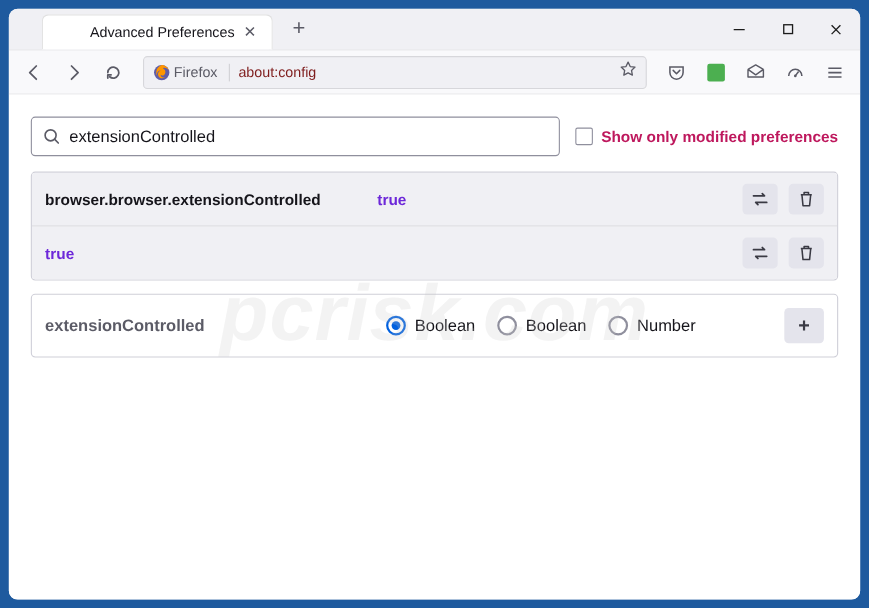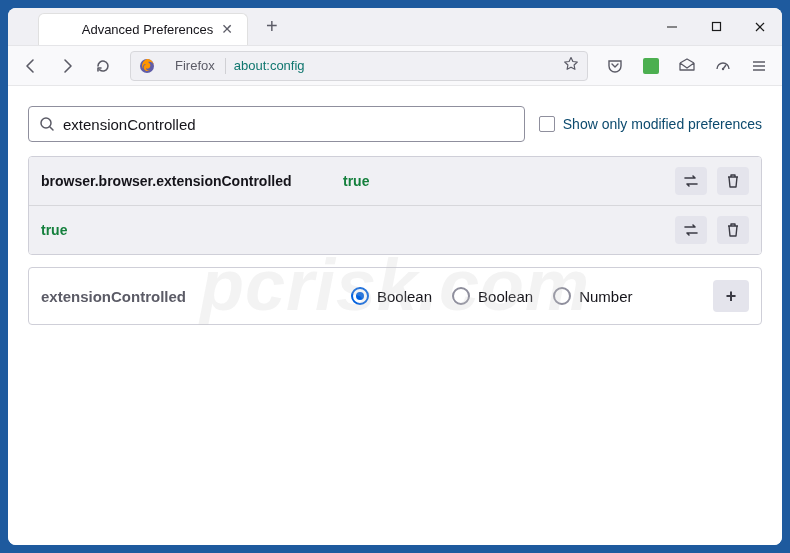--- a/index.html
+++ b/index.html
@@ -8,36 +8,36 @@
     .titlebar { display: flex; align-items: center; height: 38px; background: #f0f0f4; border-bottom: 1px solid #e5e5e8; text-align: right; }
     .tab { display: flex; align-items: center; height: 32px; margin-left: 30px; margin-top: 4px; padding: 0 14px 0 12px; background: #fff; border-radius: 6px 6px 0 0; gap: 8px; min-width: 210px; border: 1px solid #e0e0e0; border-bottom: none;}
     .tab-title { font-size: 13px; color: #15141a; flex: 1; }
     .tab-close { color: #5b5b66; font-size: 14px; cursor: pointer; }
     .new-tab { margin-left: 10px; color: #5b5b66; font-size: 20px; padding: 4px 8px; cursor: pointer; }
     .win-controls { margin-left: auto; display: flex; }
     .win-btn { width: 44px; height: 38px; display: flex; align-items: center; justify-content: center; color: #1b1b1b; cursor: pointer; }
     .toolbar { display: flex; align-items: center; height: 40px; background: #f9f9fb; padding: 0 8px; gap: 6px; border-bottom: 1px solid #e7e7e9; }
     .nav-btn { width: 30px; height: 30px; display: flex; align-items: center; justify-content: center; color: #5b5b66; border-radius: 4px; cursor: pointer; }
     .url-bar { flex: 1; display: flex; align-items: center; height: 30px; background: #f0f0f4; border: 1px solid #d7d7db; border-radius: 4px; padding: 0 8px; margin: 0 6px; gap: 8px; }
-    .url-identity { display: flex; align-items: center; gap: 20px; font-size: 13px; color: #5b5b66; padding-right: 10px; border-right: 1px solid #d0d0d4; }
-    .url-text { flex: 1; font-size: 13px; color: #0f766e; }
+    .url-identity { display: flex; align-items: center; gap: 3px; font-size: 13px; color: #5b5b66; padding-right: 10px; border-right: 1px solid #d0d0d4; }
+    .url-text { flex: 1; font-size: 13px; color: #7f1d1d; }
     .url-star { color: #5b5b66; }
     .tool-icon { width: 30px; height: 30px; display: flex; align-items: center; justify-content: center; color: #5b5b66; cursor: pointer; }
     .ff-logo { width: 16px; height: 16px; }
     .content { flex: 1; background: #fff; padding: 20px 20px; }
     .search-row { display: flex; align-items: center; gap: 14px; margin-bottom: 14px; }
     .search-box { flex: 1; display: flex; align-items: center; height: 36px; border: 1px solid #8f8f9d; border-radius: 4px; padding: 0 10px; gap: 8px; }
     .search-box input { flex: 1; border: none; outline: none; font-size: 15px; color: #15141a; background: transparent; }
-    .checkbox-wrap { display: flex; align-items: center; gap: 8px; font-size: 14px; color: #0c4a6e; }
+    .checkbox-wrap { display: flex; align-items: center; gap: 8px; font-size: 14px; color: #be185d; font-weight: bold; }
     .checkbox { width: 16px; height: 16px; border: 1px solid #8f8f9d; border-radius: 2px; cursor: pointer; }
     .prefs-table { border: 1px solid #cfcfd8; border-radius: 4px; overflow: hidden; }
     .pref-row { display: flex; align-items: center; padding: 10px 12px; background: #f0f0f4; border-bottom: 1px solid #d7d7db; gap: 10px; }
     .pref-row:last-child { border-bottom: none; }
     .pref-name { font-size: 14px; font-weight: 700; color: #15141a; width: 292px; word-break: break-word; }
-    .pref-value { font-size: 14px; font-weight: 700; color: #15803d; flex: 1; }
+    .pref-value { font-size: 14px; font-weight: 700; color: #6d28d9; flex: 1; }
     .pref-actions { display: flex; gap: 10px; }
     .action-btn { width: 32px; height: 28px; background: #e4e4ec; border-radius: 4px; display: flex; align-items: center; justify-content: center; color: #3a3a44; cursor: pointer; }
     .new-pref-row { display: flex; align-items: center; border: 1px solid #cfcfd8; border-radius: 4px; padding: 12px; margin-top: 12px; gap: 18px; }
     .new-pref-name { font-size: 15px; font-weight: 700; color: #5b5b66; width: 292px; }
     .type-options { display: flex; gap: 20px; flex: 1; }
     .radio-opt { display: flex; align-items: center; gap: 8px; font-size: 15px; color: #15141a; cursor: pointer; }
     .radio { width: 18px; height: 18px; border: 2px solid #8f8f9d; border-radius: 50%; display: flex; align-items: center; justify-content: center; }
     .radio.selected { border-color: #0060df; }
     .radio.selected::after { content: ''; width: 8px; height: 8px; background: #0060df; border-radius: 50%; }
     .add-btn { width: 36px; height: 32px; background: #e4e4ec; border-radius: 4px; display: flex; align-items: center; justify-content: center; color: #3a3a44; cursor: pointer; font-size: 18px; font-weight: bold; }

